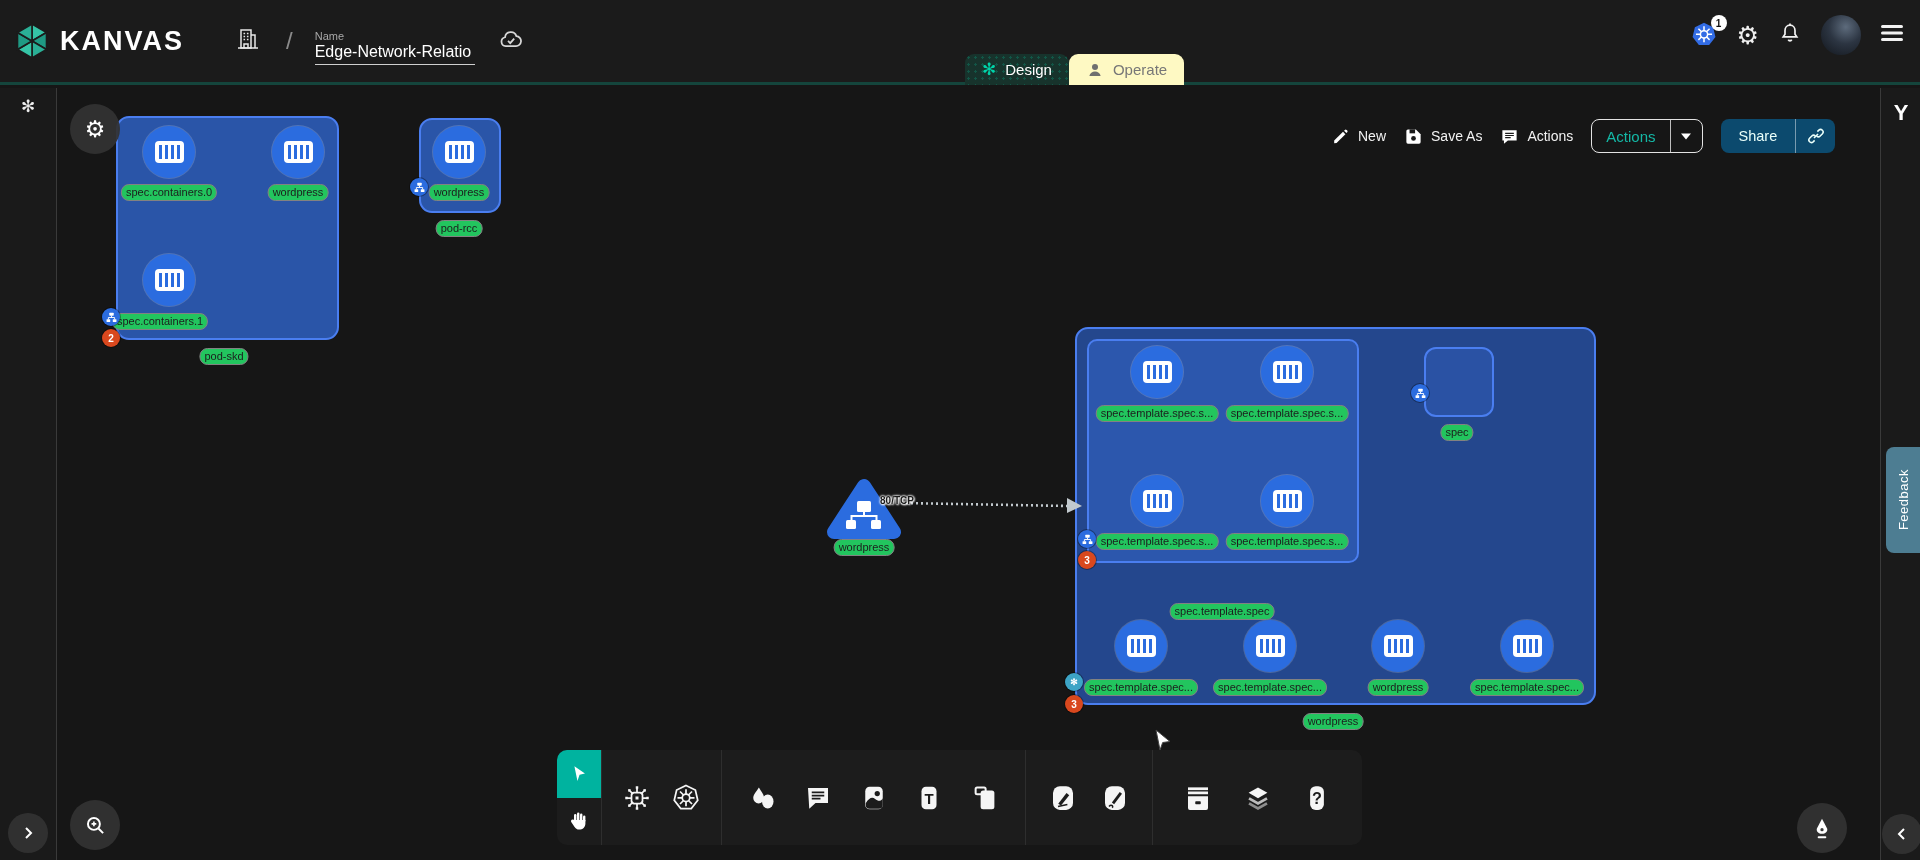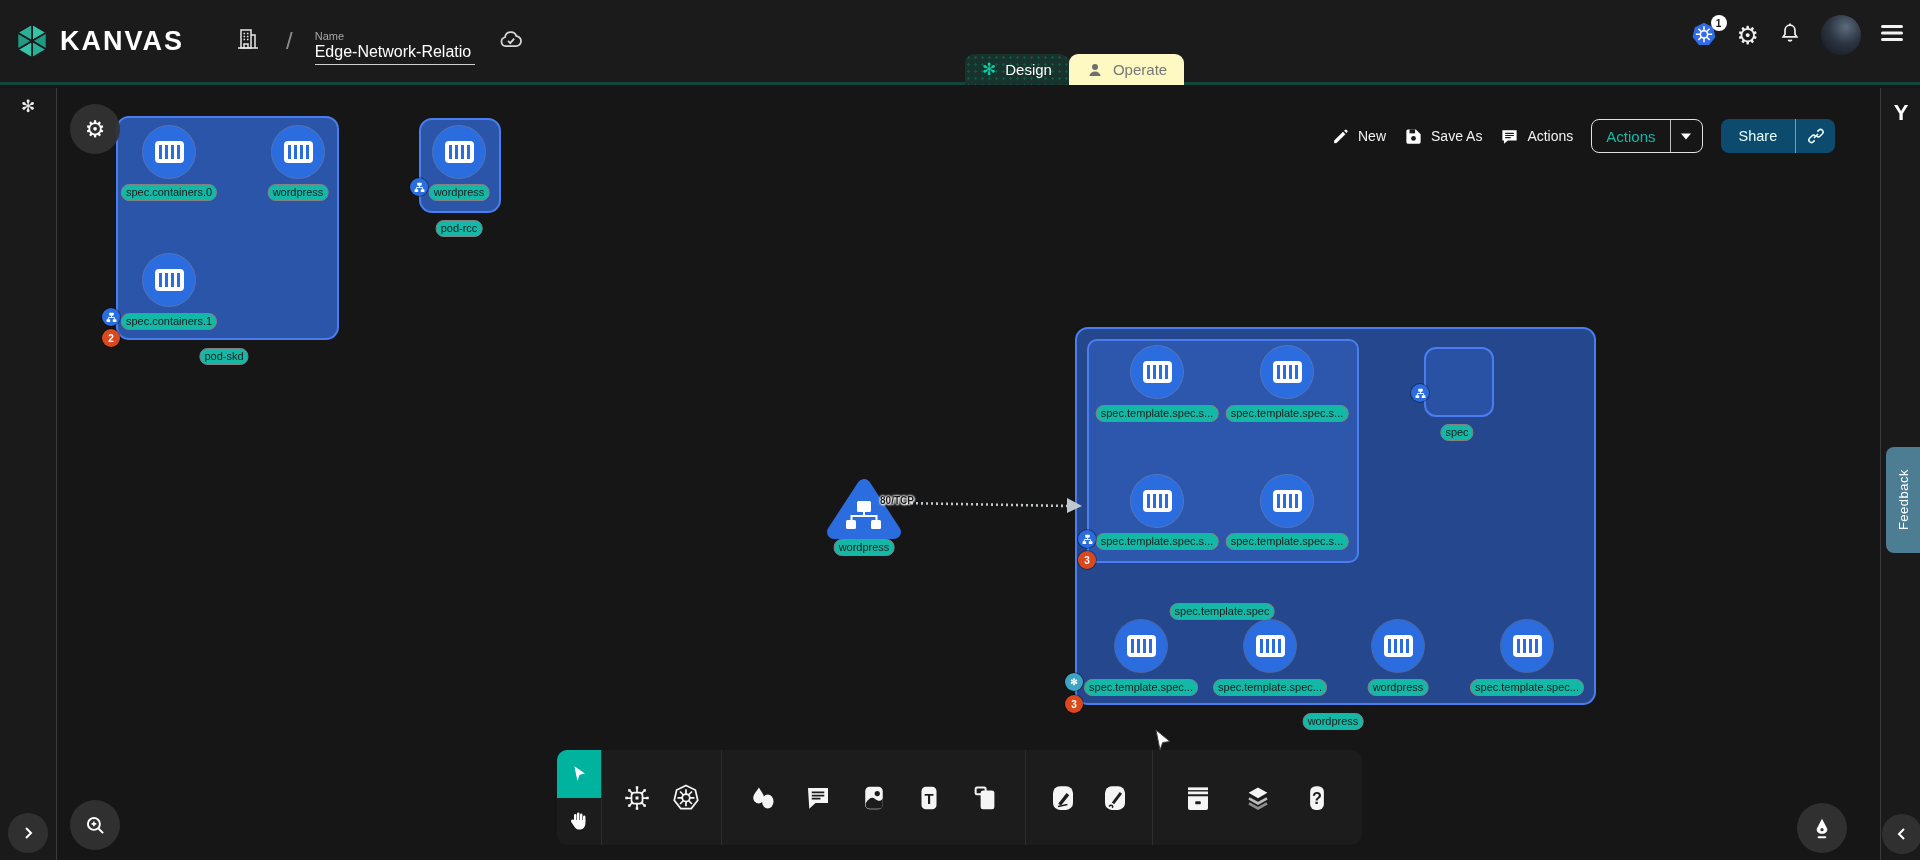--- a/index.html
+++ b/index.html
@@ -71,21 +71,21 @@
   .split-btn.share-btn .split-caret { border-left:1px solid rgba(255,255,255,.45); width:40px;
                                       display:flex; align-items:center; justify-content:center; }
   
   .group { position:absolute; border:2px solid #4a7ef0; border-radius:13px; z-index:1; }
   .node { position:absolute; width:52px; height:52px; border-radius:50%; background:#2b6cdf;
           display:flex; align-items:center; justify-content:center; z-index:3;
           box-shadow:0 0 0 1px rgba(255,255,255,.18); }
   .cbox { width:29px; height:22px; background:#fff; border-radius:4px;
           display:flex; gap:3px; align-items:center; justify-content:center; }
   .cbox i { width:3px; height:14px; background:#2b6cdf; }
-  .chip { position:absolute; transform:translateX(-50%); background:#14b8a6; color:#1d1d1d;
+  .chip { position:absolute; transform:translateX(-50%); background:#22c55e; color:#1d1d1d;
           font-size:11px; line-height:15px; padding:0 4px; border-radius:8px;
           border:1px solid #828282; white-space:nowrap; z-index:5; }
   .badge { position:absolute; width:18px; height:18px; border-radius:50%; z-index:6;
            display:flex; align-items:center; justify-content:center;
            font-size:10px; font-weight:bold; color:#fff; box-shadow:0 0 0 1px rgba(0,0,0,.35); }
   .badge.net { background:#2b6cdf; }
   .badge.count { background:#d9481e; }
   .badge.sync { background:#3da4c6; font-size:9px; }
   .dark-btn { position:absolute; background:rgba(50,50,50,.94); border-radius:50%; z-index:15;
               display:flex; align-items:center; justify-content:center; color:#fff; }
@@ -281,21 +281,21 @@
 <div class="node" style="left:143px;top:254px;">
     <span class="cbox">
       <i></i>
       <i></i>
       <i></i>
       <i></i>
     </span>
   </div>
 <div class="chip" style="left:169px;top:184px;">spec.containers.0</div>
 <div class="chip" style="left:298px;top:184px;">wordpress</div>
-<div class="chip" style="left:169px;top:313px;">spec.containers.1</div>
+<div class="chip" style="left:160px;top:313px;">spec.containers.1</div>
 <div class="chip" style="left:224px;top:348px;">pod-skd</div>
 <div class="badge net" style="left:102px;top:308px;">
   <svg width="11" height="11" viewBox="0 0 12 12">
       <g fill="#fff">
         <rect x="3.6" y="0.8" width="4.8" height="3.2" rx="0.6"></rect>
         <rect x="0.6" y="7.8" width="4" height="3.2" rx="0.6"></rect>
         <rect x="7.4" y="7.8" width="4" height="3.2" rx="0.6"></rect>
       </g>
       <path d="M6 4v2 M2.6 8V6h6.8v2" stroke="#fff" fill="none"></path>
     </svg>

